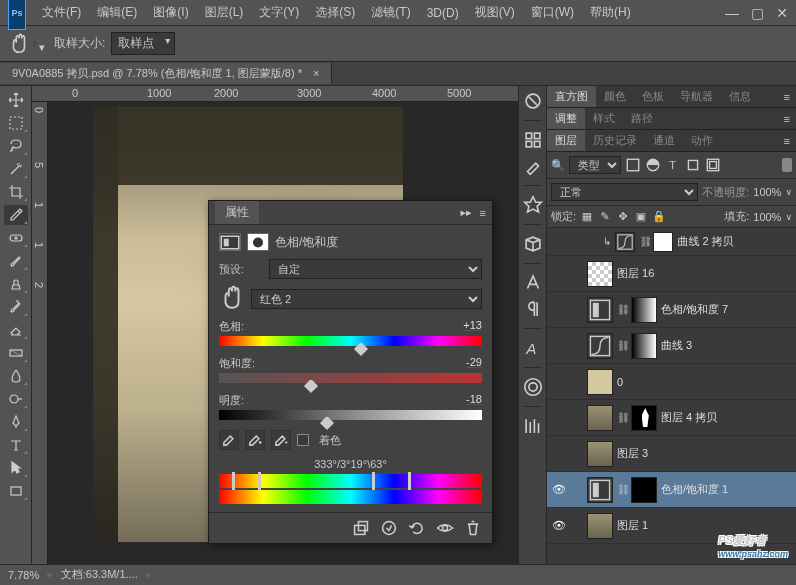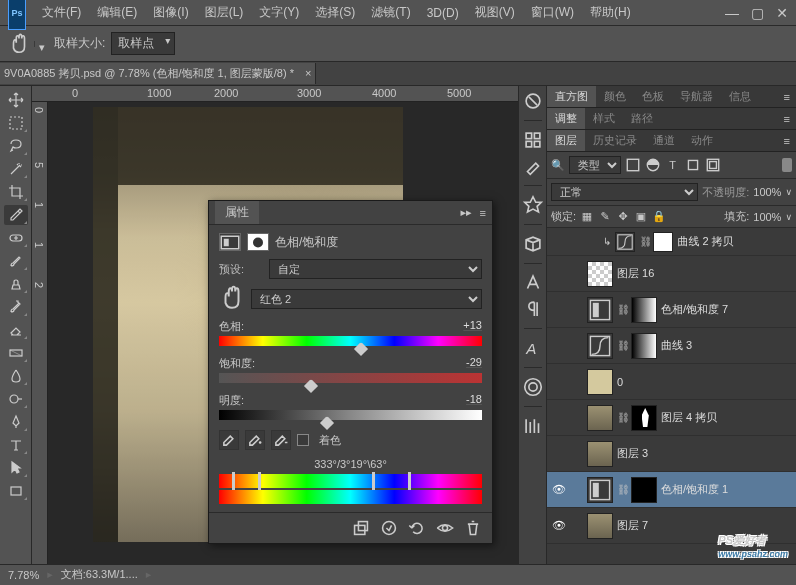--- a/index.html
+++ b/index.html
@@ -9,21 +9,21 @@
 .menu-item{padding:0 8px;cursor:pointer;font-size:12px}
 .window-controls{margin-left:auto;display:flex;gap:12px}
 .window-controls span{cursor:pointer;font-size:14px}
 .optionsbar{height:36px;background:#535353;display:flex;align-items:center;padding:0 8px;border-bottom:1px solid #282828}
 .hand-icon{width:22px;height:22px;display:flex;align-items:center;justify-content:center;margin-right:4px}
 .dropdown-btn{width:14px;height:6px;border-left:1px solid #3a3a3a;padding-left:4px}
 .opt-label{margin:0 6px;font-size:12px}
 .opt-select{background:#3a3a3a;border:1px solid #222;padding:2px 20px 2px 6px;position:relative;font-size:12px}
 .opt-select::after{content:"▾";position:absolute;right:4px;top:2px;font-size:10px}
 .tabbar{height:24px;background:#424242;display:flex;align-items:center;border-bottom:1px solid #282828}
-.doc-tab{padding:3px 4px;background:#535353;border-right:1px solid #282828;font-size:11px;color:#aaa}
+.doc-tab{padding:3px 12px;background:#535353;border-right:1px solid #282828;font-size:11px;color:#aaa}
 .doc-tab .close{margin-left:8px;cursor:pointer}
 .main-area{display:flex;height:478px}
 .toolbox{width:32px;background:#535353;border-right:1px solid #282828;display:flex;flex-direction:column;padding:2px 0}
 .tool-row{height:23px;display:flex;align-items:center;justify-content:center;position:relative}
 .tool{width:24px;height:20px;display:flex;align-items:center;justify-content:center;cursor:pointer;border-radius:2px;position:relative}
 .tool.active{background:#3a3a3a}
 .tool svg{width:16px;height:16px}
 .tool .corner{position:absolute;bottom:1px;right:1px;width:0;height:0;border-right:3px solid #888;border-top:3px solid transparent}
 .canvas-area{flex:1;background:#282828;position:relative;display:flex;flex-direction:column}
 .ruler-h{height:16px;background:#535353;border-bottom:1px solid #222;position:relative;overflow:hidden;font-size:8px;color:#999}
@@ -535,21 +535,21 @@
               </svg>
             </div>
             <span class="link">⛓</span>
             <div class="lthumb maskd" style=""></div>
             <span class="lname">色相/饱和度 1</span>
           </div>
           <div class="layer">
             <div class="vis on"></div>
             <div class="indent"></div>
             <div class="lthumb sepia"></div>
-            <span class="lname">图层 7</span>
+            <span class="lname">图层 1</span>
           </div>
         </div>
     </div>
   </div>
 </div>
 
 <div class="statusbar">
   <span>7.78%</span>
   <span class="sep">▸</span>
   <span>文档:63.3M/1....</span>

